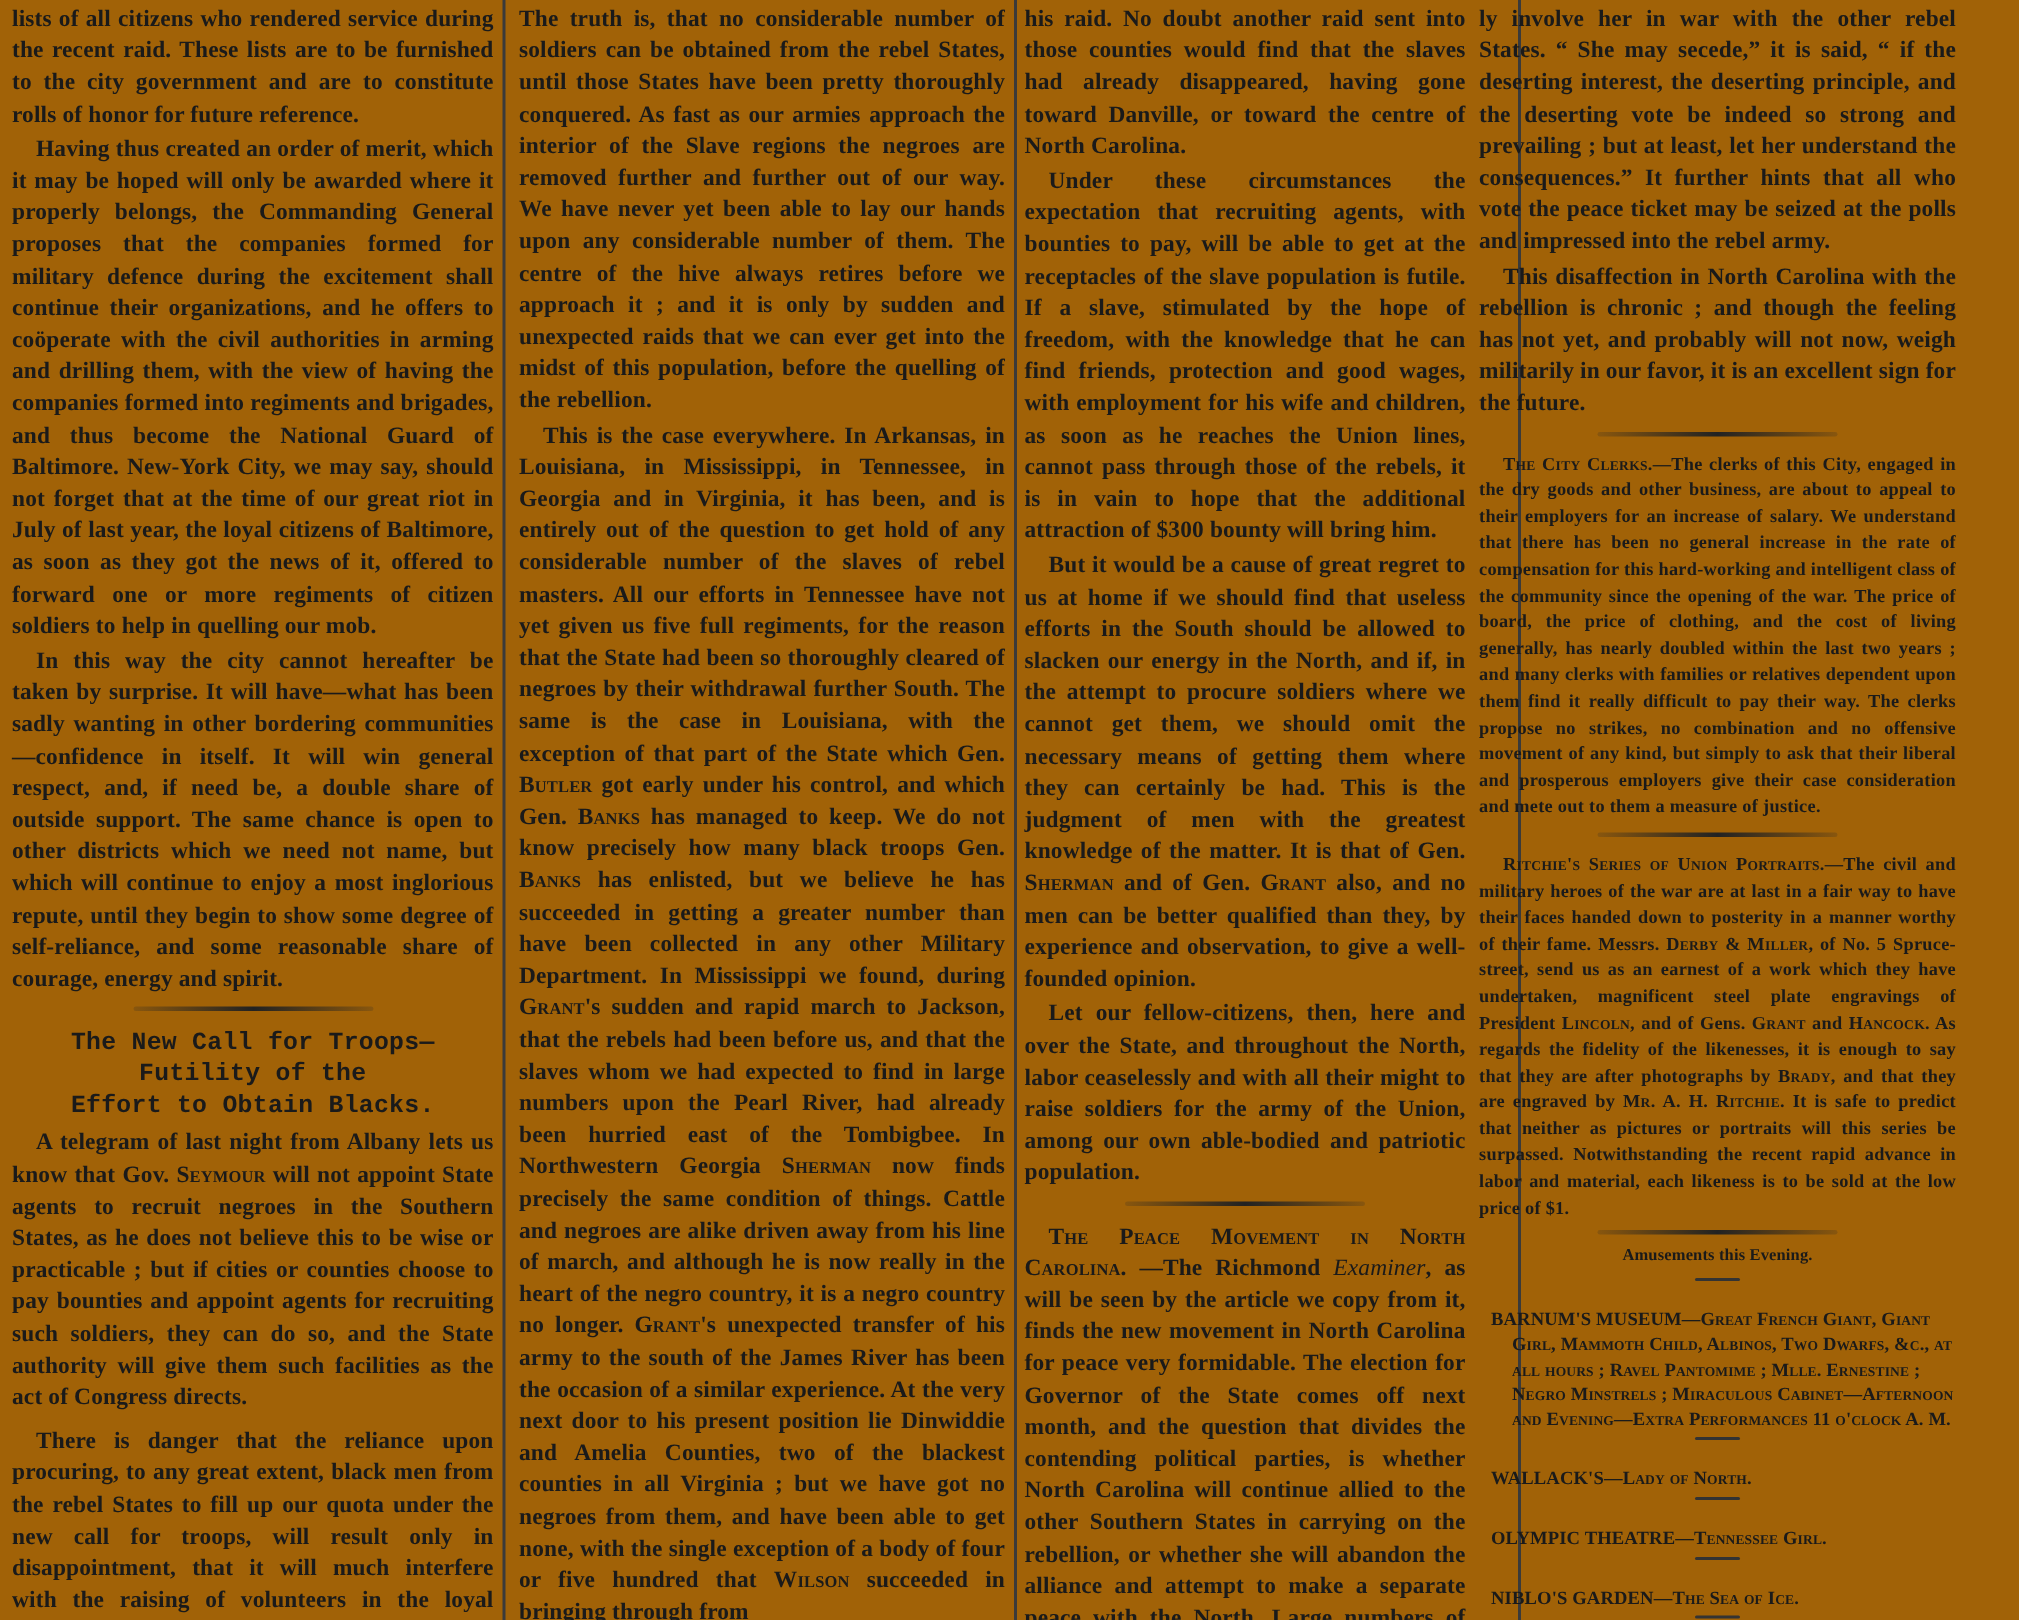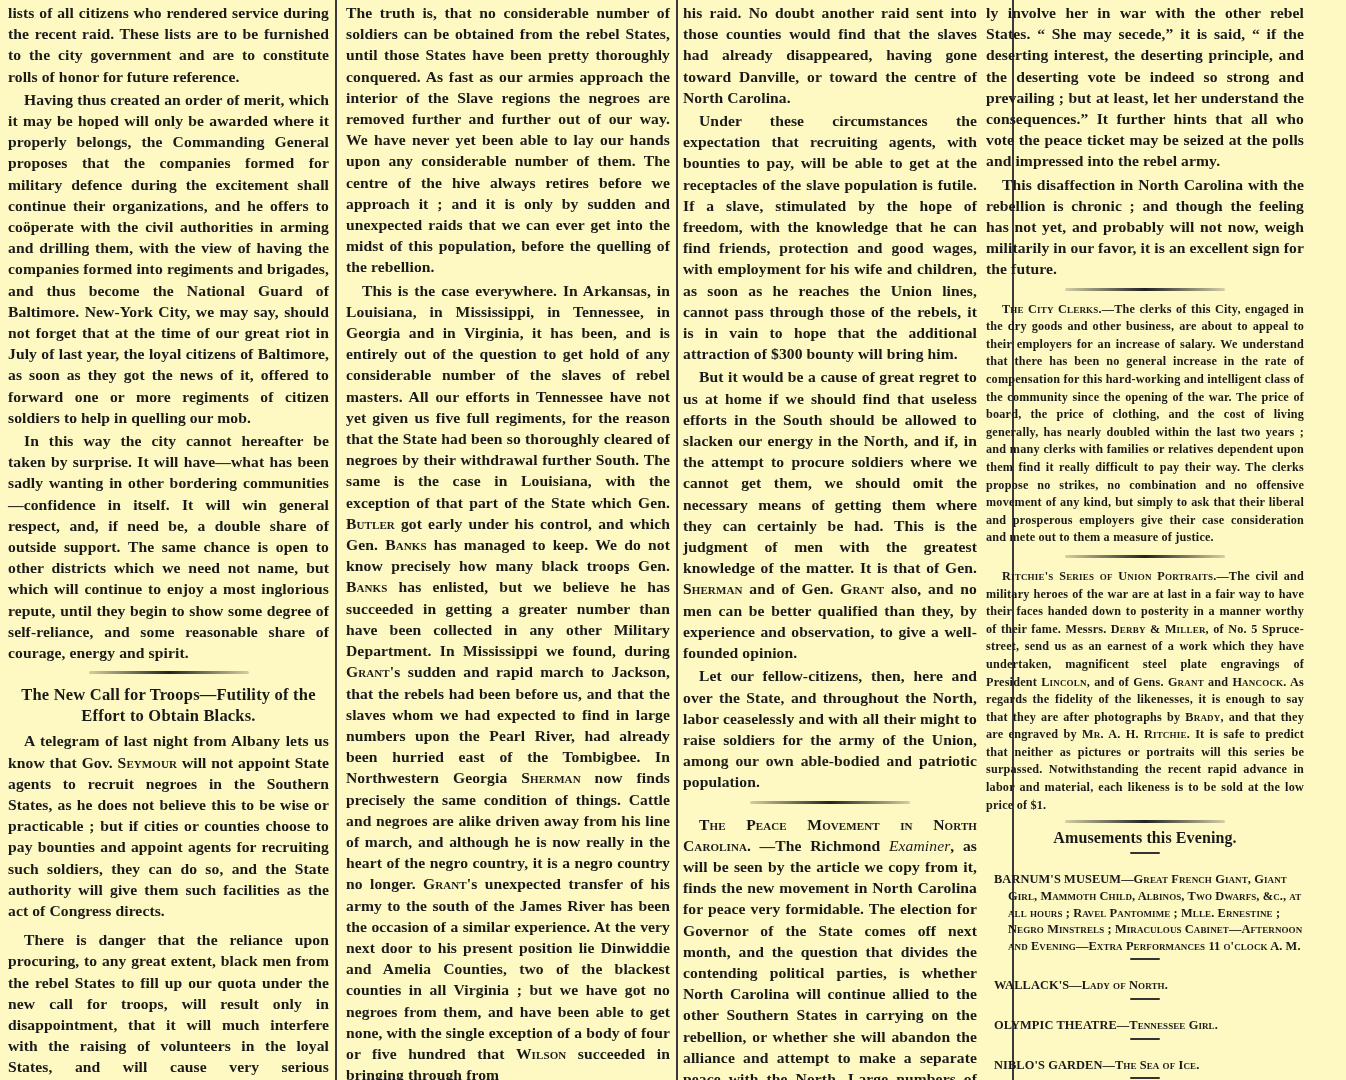--- a/index.html
+++ b/index.html
@@ -1,21 +1,21 @@
 <!DOCTYPE html>
 <html><head>
 <meta charset="utf-8">
 <style>
   html, body { margin: 0; padding: 0; background: #ffffff; }
   body {
     width: 1346px; height: 1080px; overflow: hidden; position: relative;
     font-family: "Liberation Serif", "DejaVu Serif", serif;
     color: #1a1a1a;
   }
-  .page { position: absolute; inset: 0; background: #fef9c3; }
+  .page { position: absolute; inset: 0; background: #a16207; }
   .col {
     position: absolute; top: 0; bottom: 0;
     padding: 2px 6px 0 8px; box-sizing: border-box;
     font-size: 15.6px; line-height: 21.2px;
     text-align: justify; font-weight: bold;
     letter-spacing: 0.1px;
   }
   .col p { margin: 0; text-indent: 0; }
   .col p.ind { text-indent: 16px; margin-top: 2px; }
   .c1 { left: 0; width: 335px; }
@@ -24,26 +24,26 @@
   .c4 { left: 978px; width: 332px; }
   .rule-v { position: absolute; top: 0; bottom: 0; width: 2px; background: #3a3a3a; }
   .sep {
     height: 3px; width: 160px; margin: 8px auto 10px auto;
     background: linear-gradient(90deg, rgba(40,40,40,0.2), #222 50%, rgba(40,40,40,0.2));
     border-radius: 2px;
   }
   .sep.short { width: 30px; height: 2px; margin: 4px auto 6px auto; background:#333; }
   .headline {
     font-size: 16.5px; line-height: 21px; text-align: center; font-weight: bold;
-    margin: 2px 0 4px 0; letter-spacing: 0.2px;
+    margin: 2px 0 4px 0; letter-spacing: 0.2px; font-family: Liberation Mono, monospace;
   }
   .sc { font-variant: small-caps; }
   .it { font-style: italic; font-weight: normal; }
   .small { font-size: 12.2px; line-height: 17.6px; letter-spacing: 0.2px; }
-  .amuse-title { text-align: center; font-size: 16px; font-weight: bold; margin: 2px 0 0 0; }
+  .amuse-title { text-align: center; font-size: 11px; font-weight: bold; margin: 2px 0 0 0; }
   .amuse-item { text-indent: -14px; padding-left: 22px; font-size: 12.4px; line-height: 16.6px; text-align: left; margin-top: 17px; }
 </style>
 </head>
 <body>
 
 <div class="page">
 
   <div class="rule-v" style="left:335px;"></div>
   <div class="rule-v" style="left:676px;"></div>
   <div class="rule-v" style="left:1012px;"></div>

